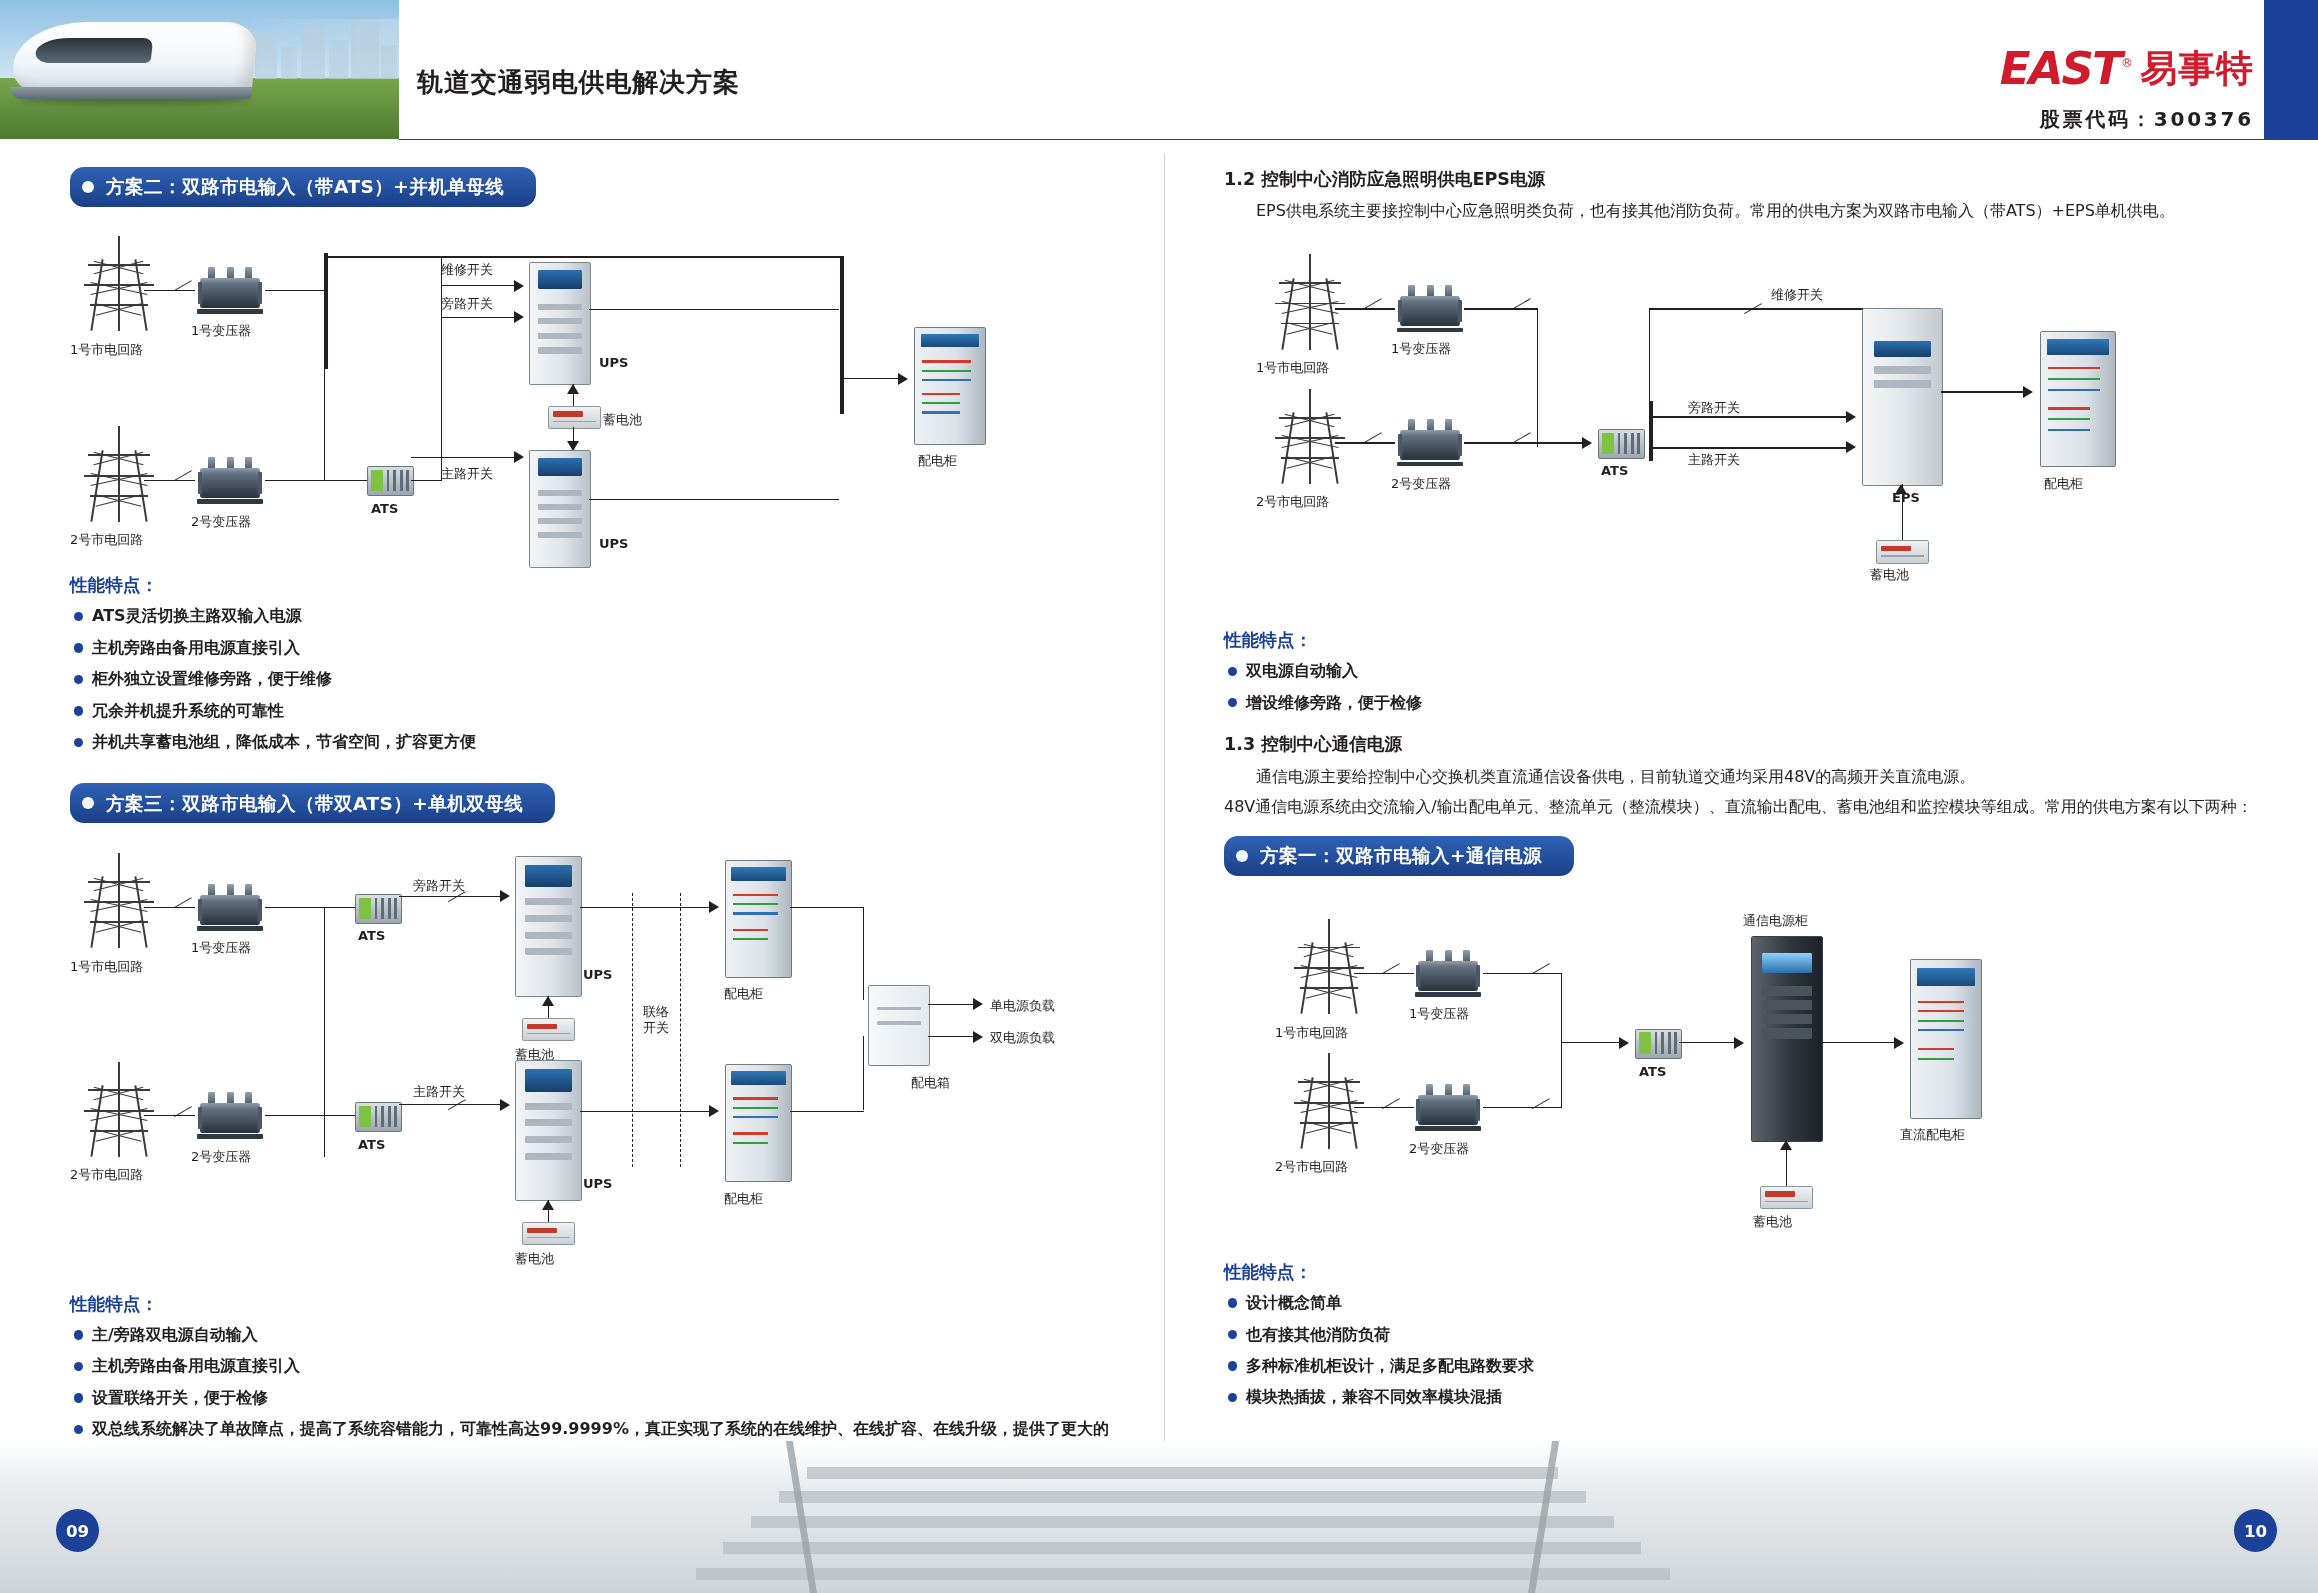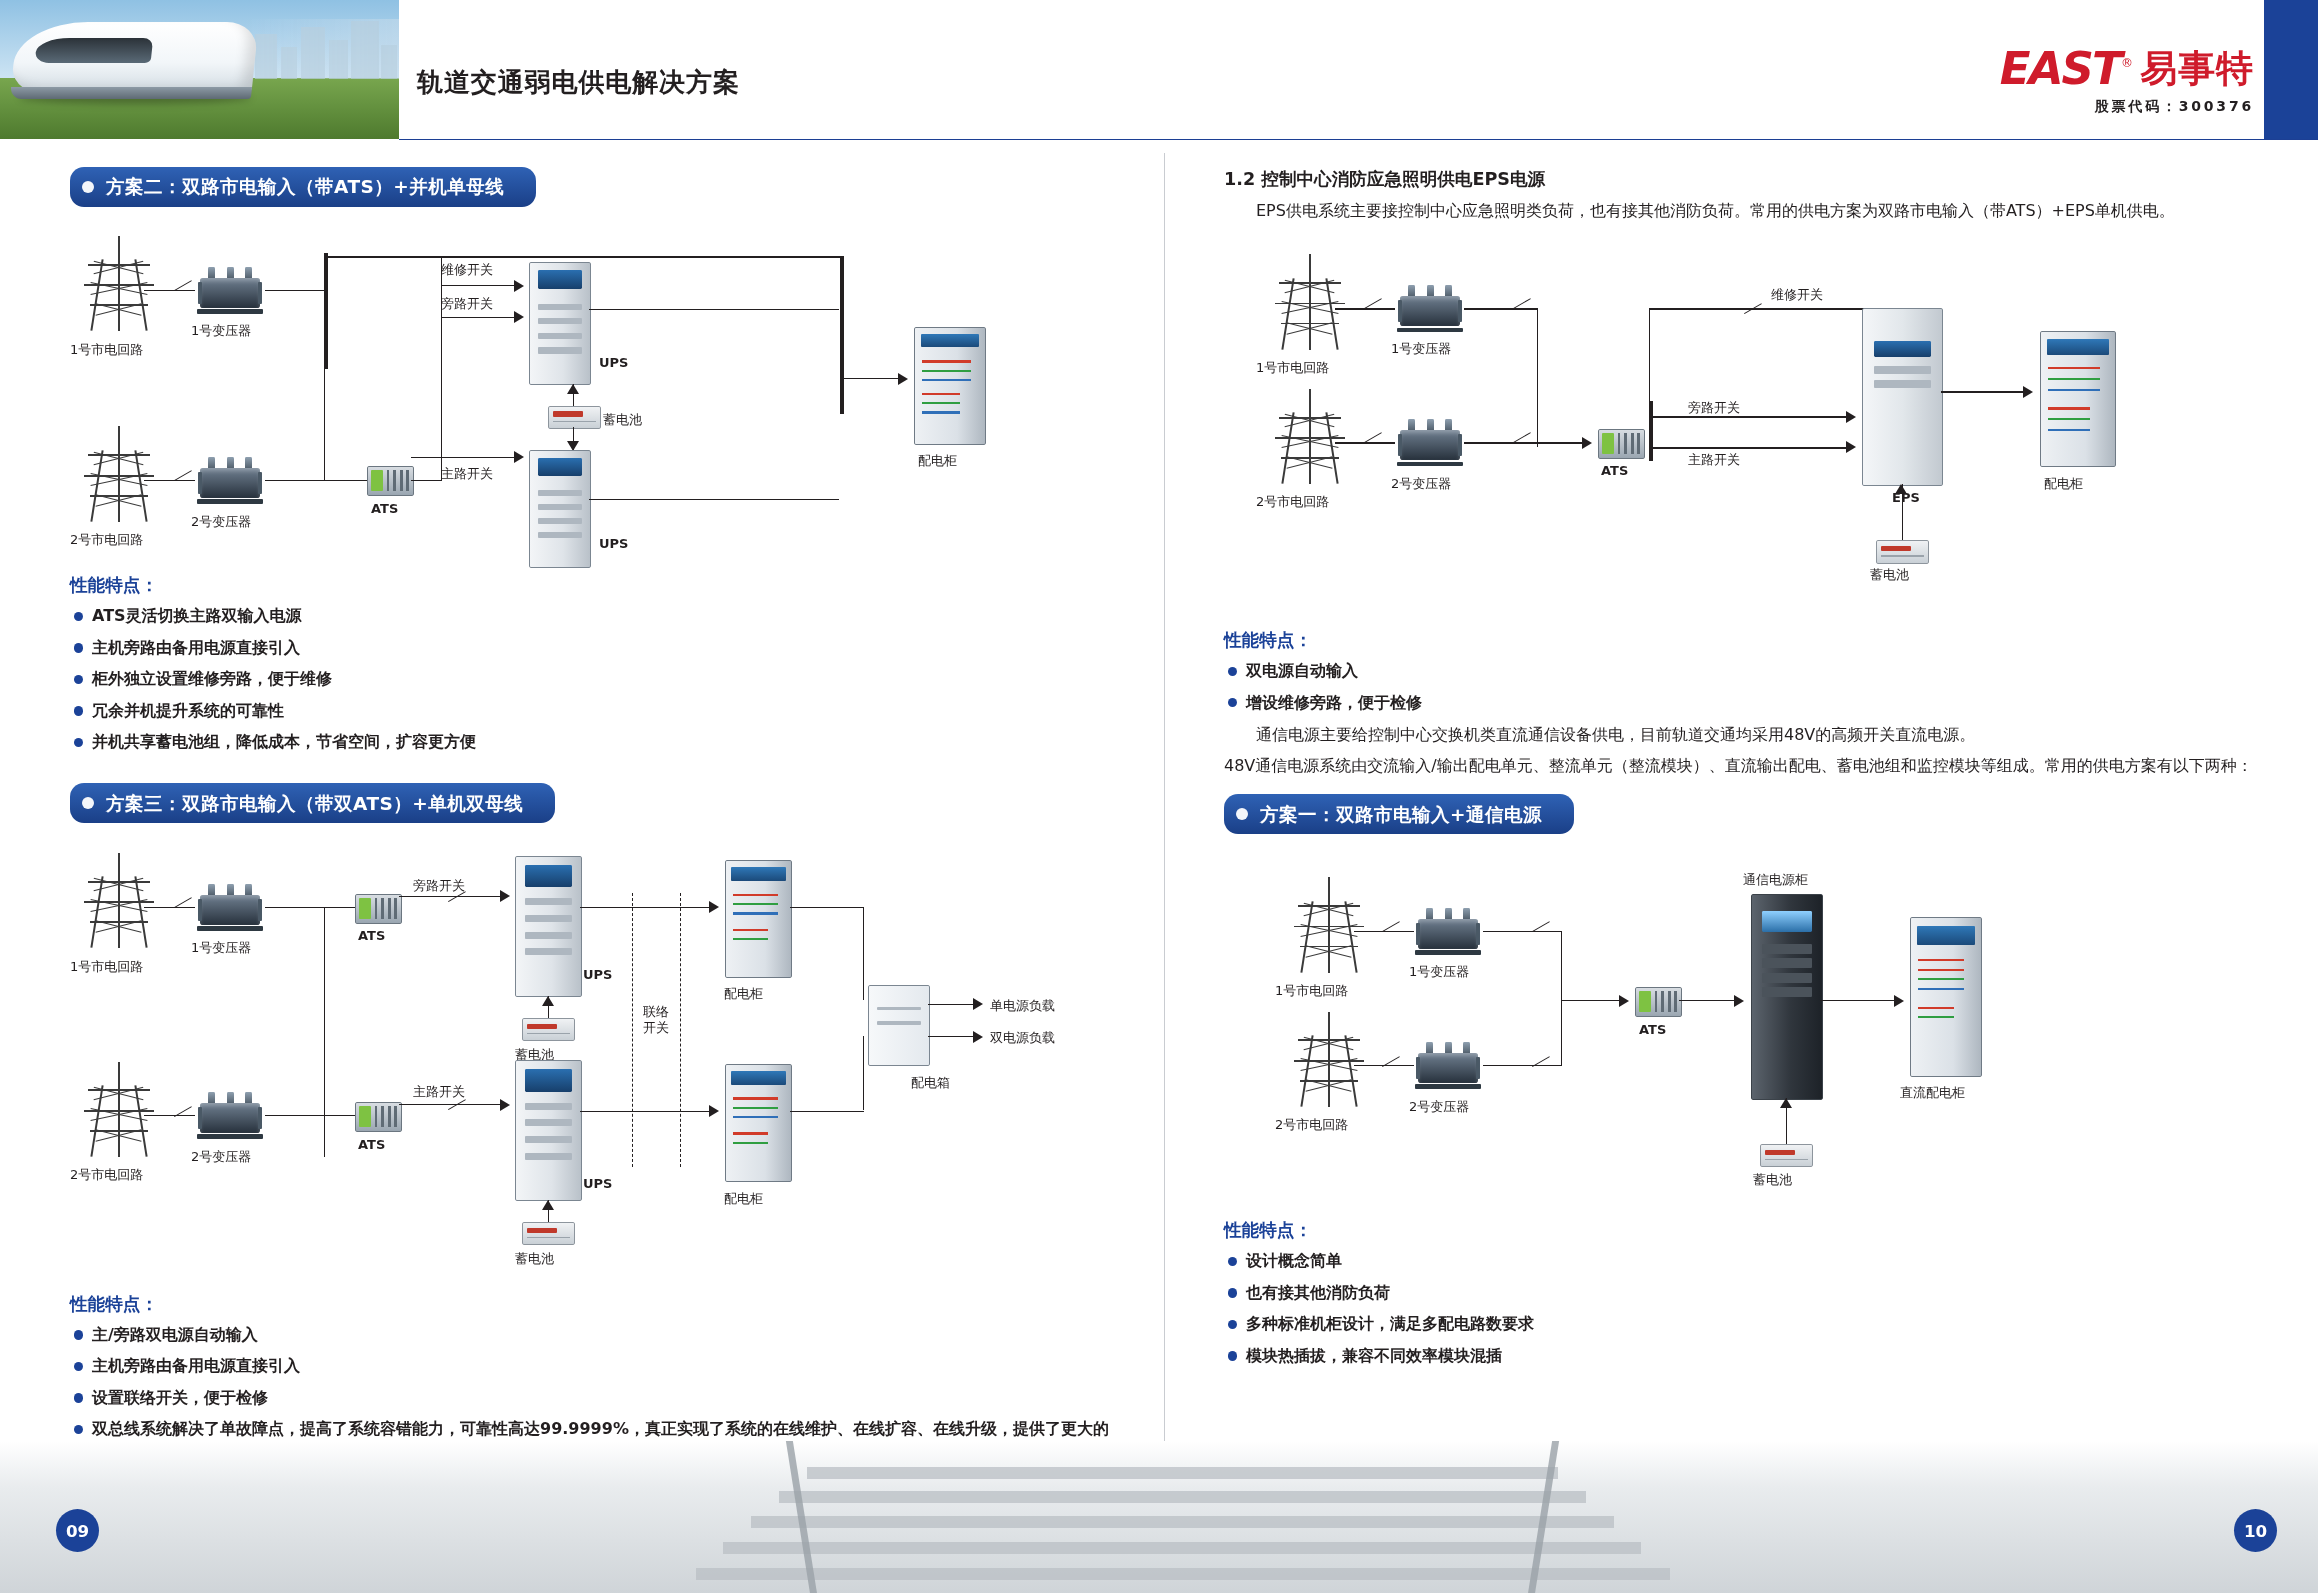--- a/index.html
+++ b/index.html
@@ -58,21 +58,21 @@
     display:inline-block;font-family:"DejaVu Sans","Liberation Sans",sans-serif;
     font-size:45px;font-weight:bold;font-style:italic;color:#cf1b2b;letter-spacing:-1.9px;
     vertical-align:middle;
   }
   .logo-reg{font-size:12px;vertical-align:super;color:#cf1b2b;}
   .logo-cn{
     display:inline-block;font-size:37px;font-weight:bold;color:#cf1b2b;
     margin-left:7.4px;vertical-align:middle;letter-spacing:0.9px;
   }
   .logo-sub{
-    margin-top:3px;font-size:14px;font-weight:bold;color:#231f20;letter-spacing:2.8px;
+    margin-top:11px;font-size:20px;font-weight:bold;color:#231f20;letter-spacing:2.8px;
   }
 
   
   .col-divider{position:absolute;left:1164px;top:153px;width:1.4px;height:1326px;background:#c9ccd1;}
 
   .col{position:absolute;top:167px;}
   .col-left{left:70px;width:1048px;}
   .col-right{left:1224px;width:1048px;}
 
   
@@ -701,20 +701,21 @@
     </div>
 
     <div style="margin-top:4.6px;">
       <div class="feat-title">性能特点：</div>
       <ul class="feat-list">
         <li>双电源自动输入</li>
         <li>增设维修旁路，便于检修</li>
       </ul>
     </div>
 
+    <div class="sect-head" style="margin-top:18.5px;">1.3  控制中心通信电源</div>
     <div class="para">通信电源主要给控制中心交换机类直流通信设备供电，目前轨道交通均采用48V的高频开关直流电源。</div>
     <div class="para noind">48V通信电源系统由交流输入/输出配电单元、整流单元（整流模块）、直流输出配电、蓄电池组和监控模块等组成。常用的供电方案有以下两种：</div>
 
     <div class="banner" style="margin-top:11px;">方案一：双路市电输入+通信电源</div>
 
     
     <div class="diagram" style="height:352px;margin-top:32px;">
       <div class="pylon" style="left:70px;top:18.5px;">
         <i class="top"></i>
           <i class="arm1"></i>

